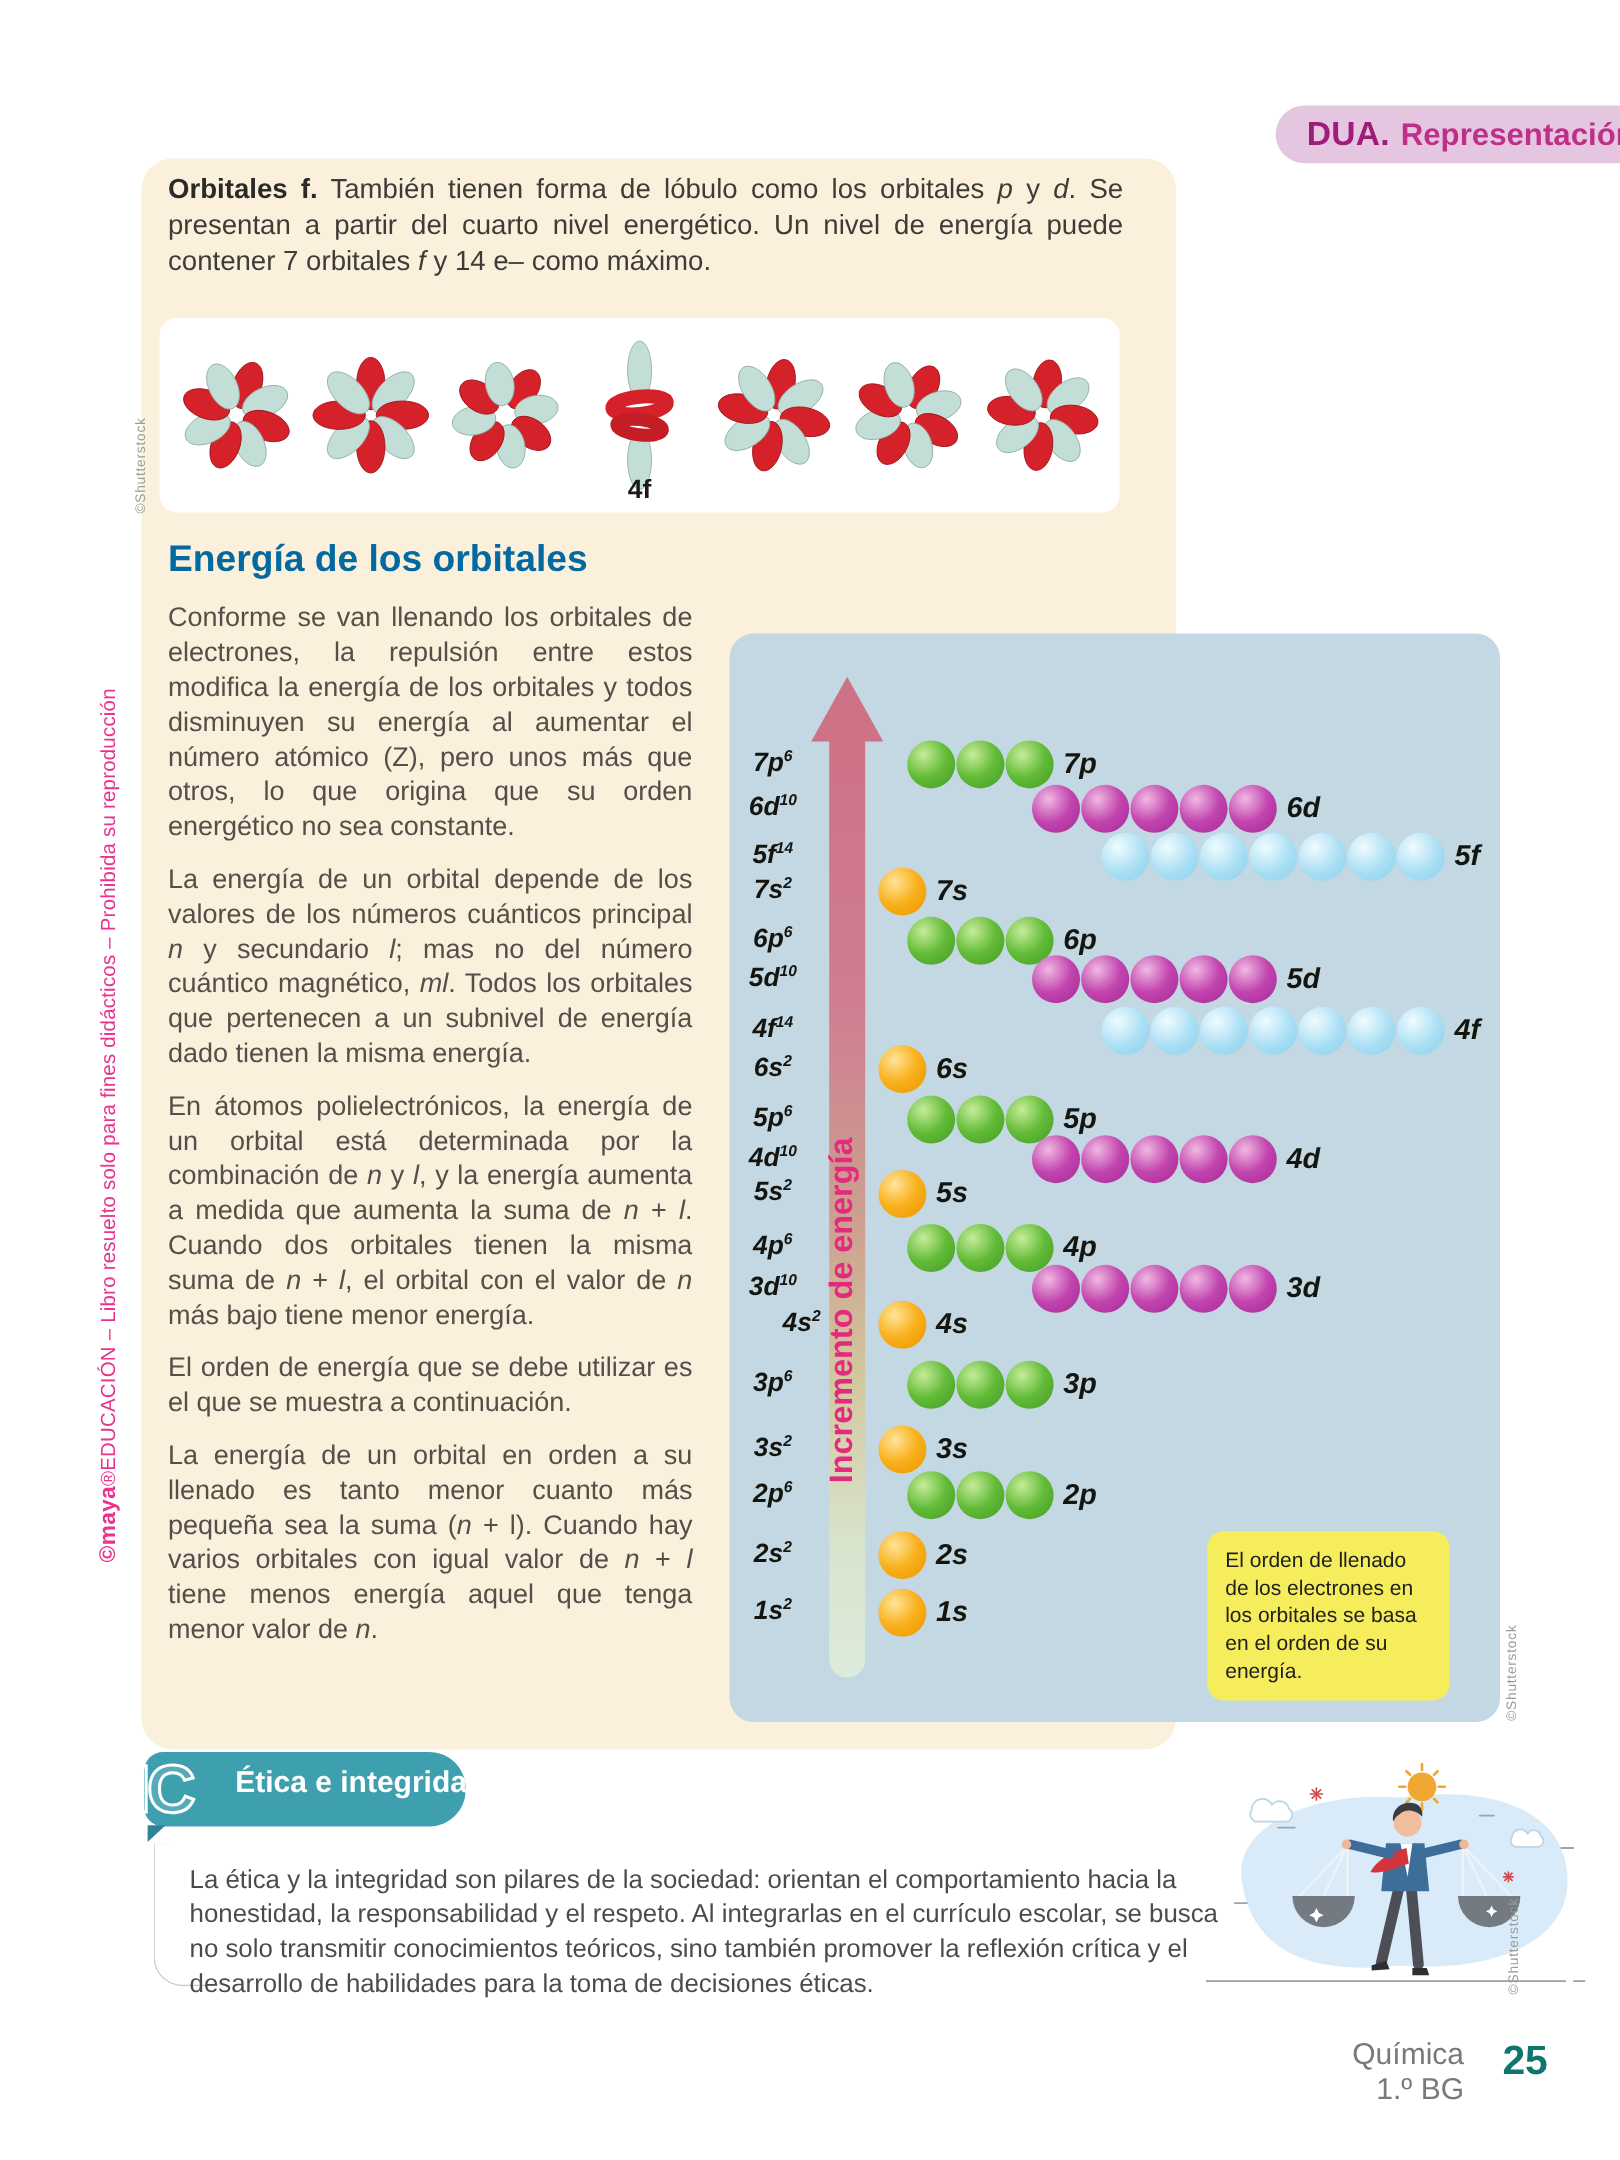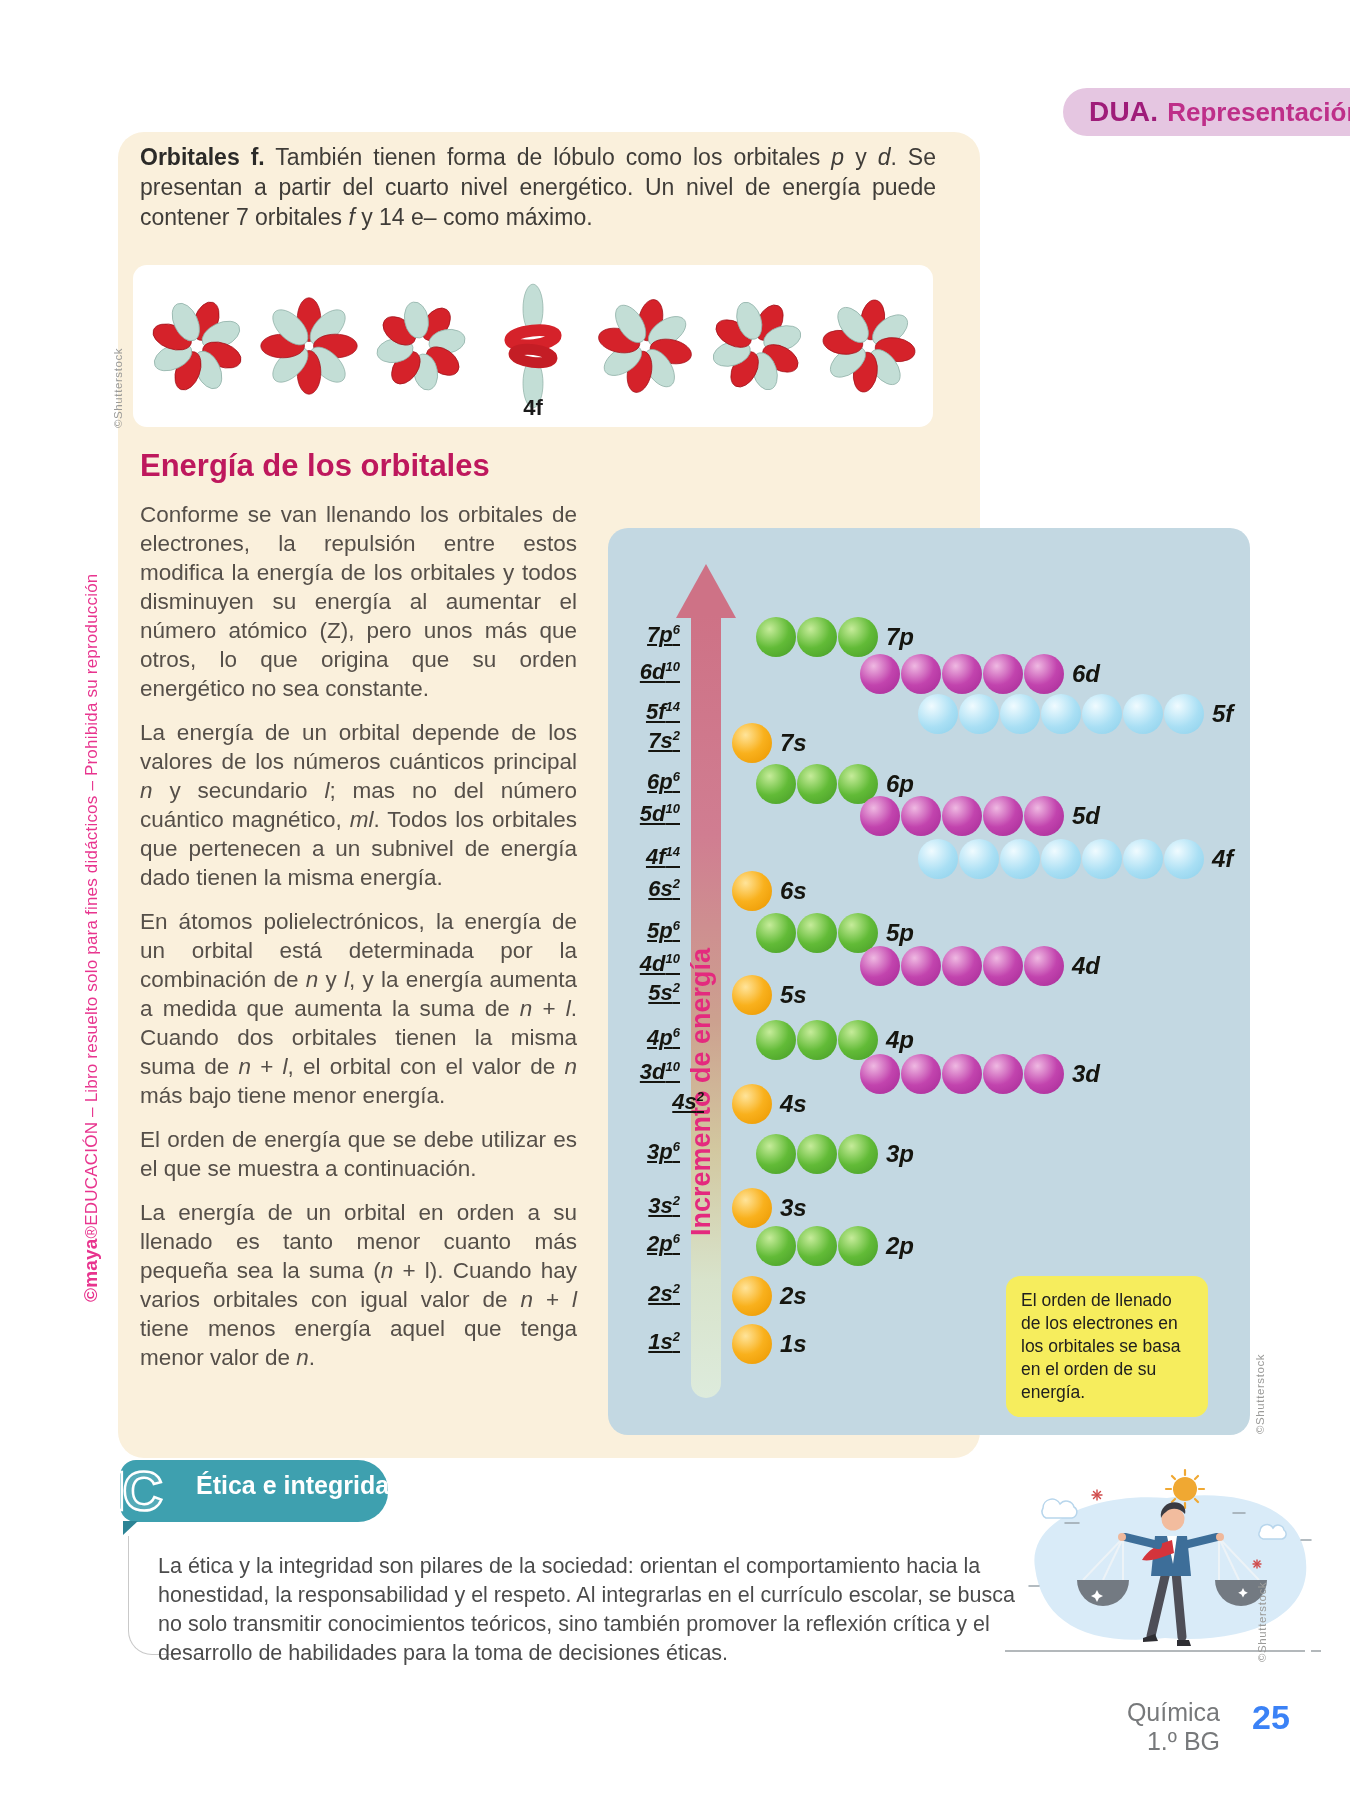--- a/index.html
+++ b/index.html
@@ -46,21 +46,21 @@
   }
   .publisher{
     position:absolute;left:80px;top:1302px;
     transform:rotate(-90deg);transform-origin:0 0;white-space:nowrap;
     font-size:17px;color:#E8348E;letter-spacing:.2px;
   }
   .publisher .brand{font-weight:bold;font-size:19px;}
   
   .section-title{
     position:absolute;left:140px;top:448px;margin:0;
-    font-size:31px;font-weight:bold;color:#be185d;
+    font-size:31px;font-weight:bold;color:#0369a1;
   }
   .col{
     position:absolute;left:140px;top:500px;width:437px;
     font-size:22.5px;line-height:29px;color:#554F49;text-align:justify;
   }
   .col p{margin:0 0 15px 0;}
   
   .diagram{
     position:absolute;left:608px;top:528px;width:642px;height:907px;
     background:#C3D8E2;border-radius:20px;overflow:hidden;
@@ -74,22 +74,22 @@
     position:absolute;left:83px;top:86px;width:30px;height:784px;
     background:linear-gradient(180deg,#CE7286 0%,#D07D91 28%,#CCA18F 52%,#D2C79F 68%,#D8E3CB 85%,#DDEBDC 100%);
     border-radius:0 0 15px 15px;
   }
   .axis-label{
     position:absolute;left:78px;top:708px;
     transform:rotate(-90deg);transform-origin:0 0;white-space:nowrap;
     font-size:27px;font-weight:bold;color:#E42A7E;
   }
   .config{
-    position:absolute;left:0;width:72px;text-align:right;
-    font-size:22px;font-weight:bold;font-style:italic;color:#15150F;text-decoration:underline;
+    position:absolute;left:0;width:72px;text-align:center;
+    font-size:22px;font-weight:bold;font-style:italic;color:#15150F;
   }
   .config sup{font-size:13px;}
   .orb-row{position:absolute;display:flex;align-items:center;}
   .ball{width:40px;height:40px;border-radius:50%;flex:0 0 40px;margin-right:1px;}
   .ball.s{background:radial-gradient(circle at 34% 30%,#FFE49A 0%,#F9B11D 48%,#EE9D06 85%);}
   .ball.p{background:radial-gradient(circle at 34% 30%,#C6EC9A 0%,#62BB37 50%,#4CA22A 88%);}
   .ball.d{background:radial-gradient(circle at 34% 30%,#EFB9E2 0%,#C244AE 50%,#AC2F9B 88%);}
   .ball.f{background:radial-gradient(circle at 34% 30%,#F0FBFF 0%,#A9DFF4 55%,#90D2EC 92%);}
   .row-label{margin-left:7px;font-size:24px;font-weight:bold;font-style:italic;color:#15150F;}
   .note{
@@ -126,21 +126,21 @@
     font-size:21.5px;line-height:29px;color:#4B4B4B;margin:0;
   }
   .illustration{position:absolute;left:1005px;top:1468px;}
   
   .footer-subject{
     position:absolute;left:1040px;top:1698px;width:180px;text-align:right;
     font-size:25px;line-height:29px;color:#77797B;
   }
   .footer-page{
     position:absolute;left:1252px;top:1698px;
-    font-size:34px;font-weight:bold;color:#3b82f6;
+    font-size:34px;font-weight:bold;color:#0f766e;
   }
 </style>
 </head>
 <body>
 
 <div class="dua-box">
   <span class="dua-bold">DUA.</span>
   <span class="dua-rest">Representación</span>
 </div>
 

